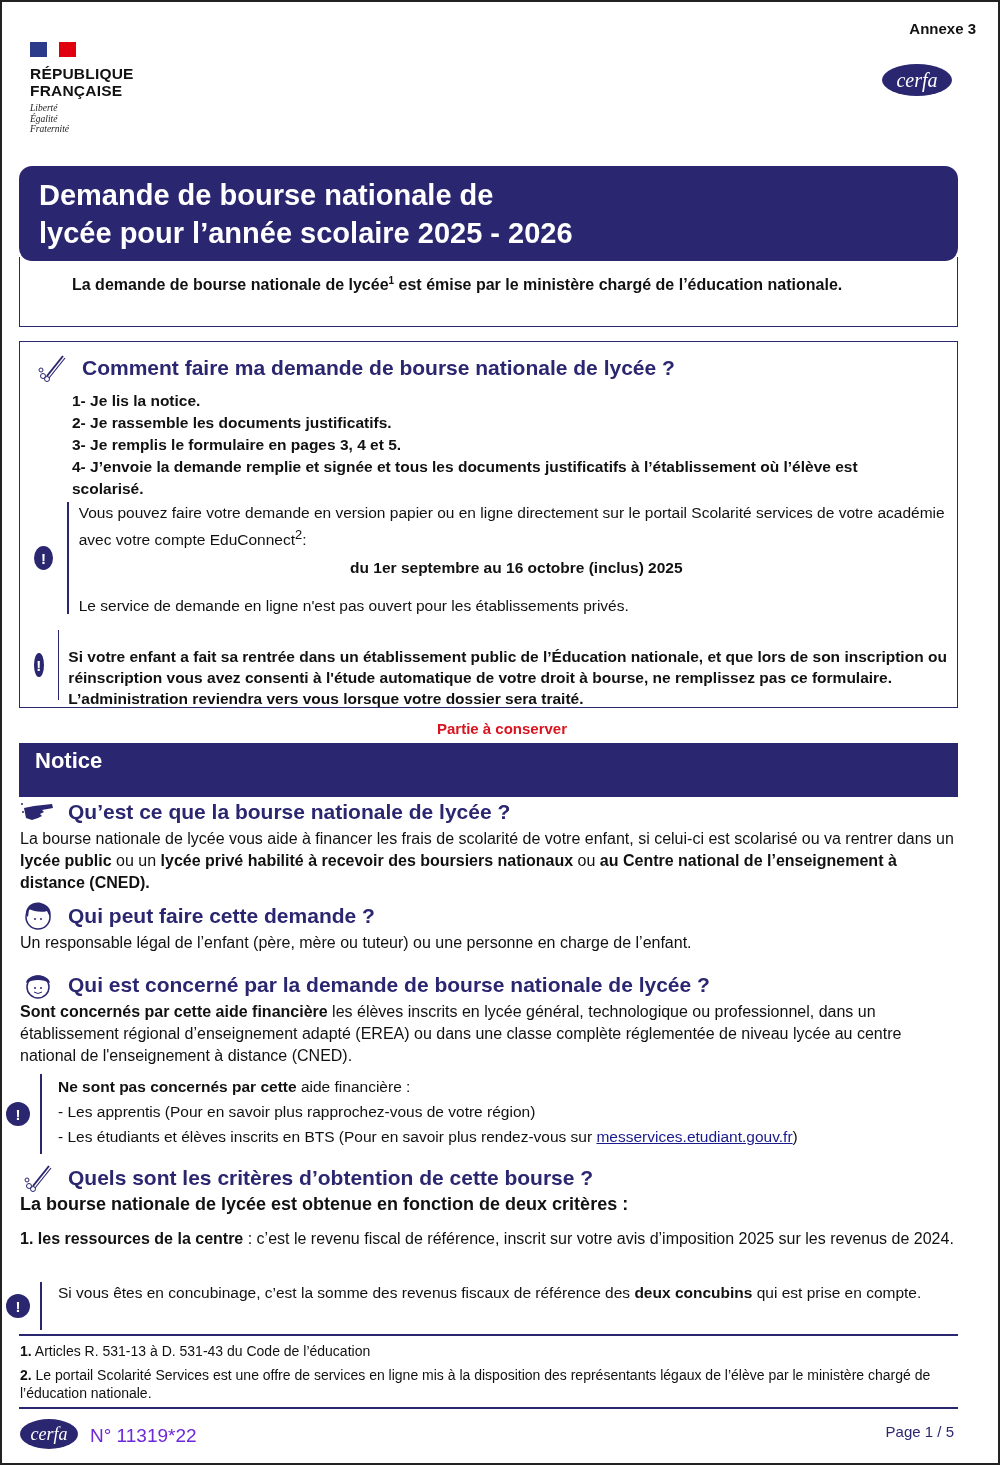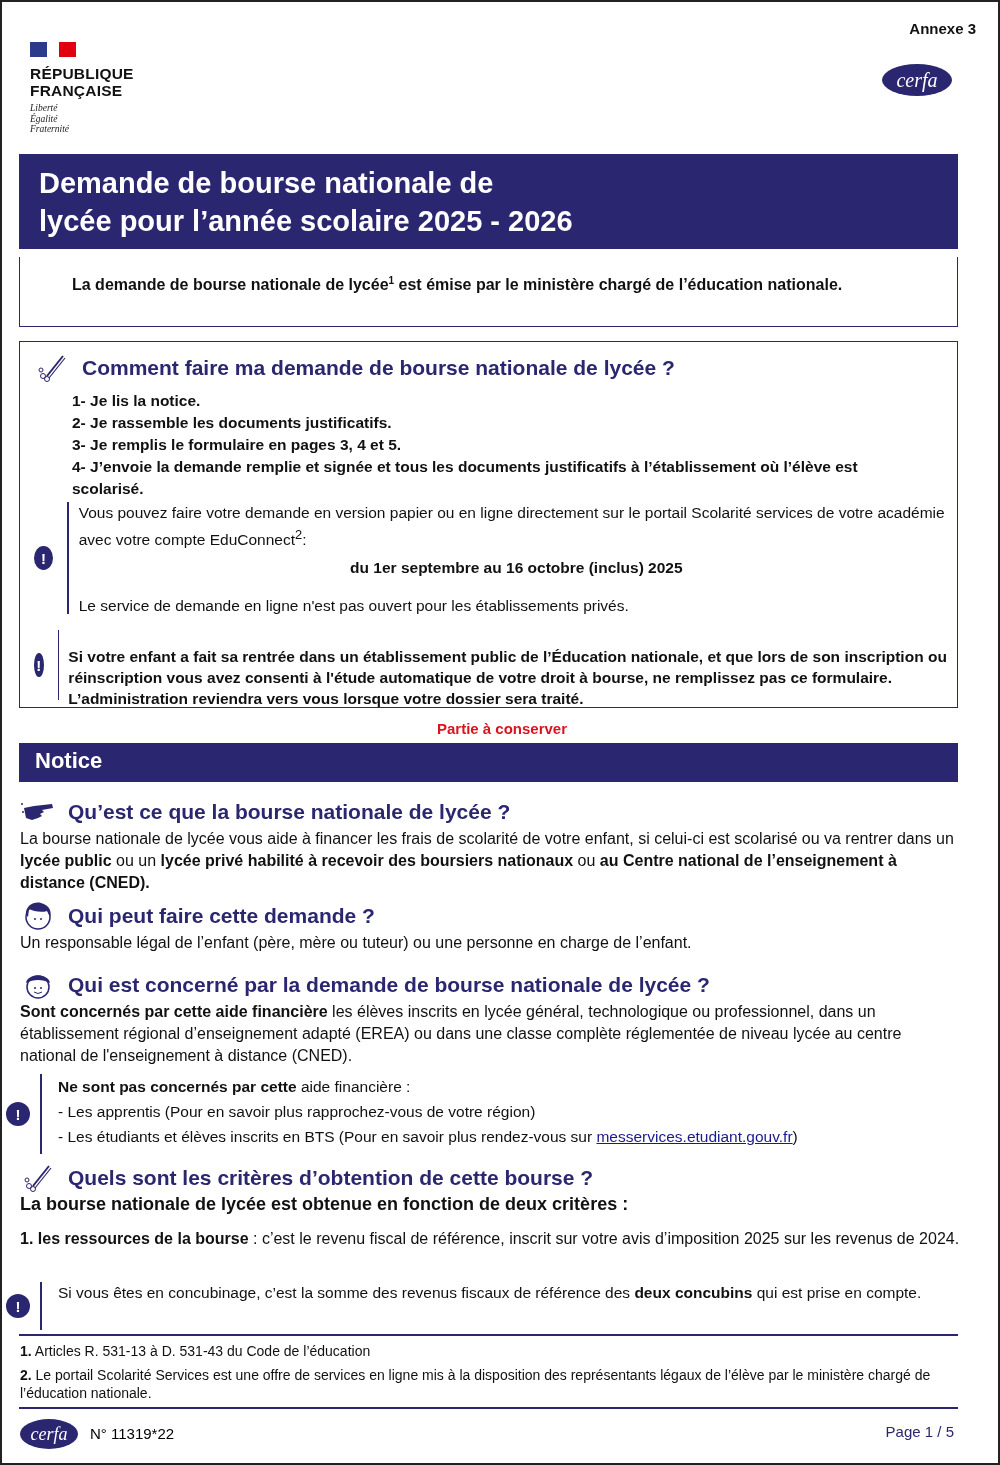--- a/index.html
+++ b/index.html
@@ -24,22 +24,22 @@
   .rf-motto { font-family: "Liberation Serif", serif; font-style: italic; font-size: 9.5px; line-height: 10.5px; margin-top: 4px; color: #222; }
   .annexe { position: absolute; right: 22px; top: 18px; font-weight: 700; font-size: 15px; color: #111; }
   .cerfa-badge {
     position: absolute; right: 46px; top: 62px; width: 70px; height: 32px;
     border-radius: 50%; background: #2b2670; color: #fff;
     font-family: "Liberation Serif", serif; font-style: italic; font-size: 20px;
     display: flex; align-items: center; justify-content: center;
   }
   
   .title-band {
-    position: absolute; left: 17px; top: 152px; width: 939px; height: 95px;
-    background: #2b2670; color: #fff; padding: 10px 20px;
+    position: absolute; left: 17px; top: 164px; width: 939px; height: 95px;
+    background: #2b2670; color: #fff; padding: 10px 20px; border-radius: 13px;
   }
   .title-band h1 { font-size: 29px; font-weight: 700; line-height: 38px; }
   .title-sub {
     position: absolute; left: 17px; top: 255px; width: 939px; height: 70px;
     border: 1.5px solid #2b2670; border-top: none;
     padding: 12px 52px; font-weight: 700; font-size: 16px; line-height: 23px;
   }
   .title-sub sup { font-size: 10px; }
   
   .howto {
@@ -59,21 +59,21 @@
     align-self: center;
   }
   .note .bar { width: 2px; background: #2b2670; margin: 0 10px 0 14px; }
   .note-body { font-size: 15.5px; line-height: 22px; }
   .note1 { left: 14px; top: 160px; width: 920px; height: 112px; }
   .note1 .date { text-align: center; font-weight: 700; margin: 6px 0 16px; }
   .note2 { left: 14px; top: 288px; width: 920px; height: 70px; }
   .note2 .note-body { font-weight: 700; line-height: 21px; margin-top: 16px; }
   .keep { position: absolute; left: 0; width: 1000px; top: 718px; text-align: center; color: #d9141e; font-weight: 700; font-size: 15px; }
   .notice-band {
-    position: absolute; left: 17px; top: 741px; width: 939px; height: 39px;
+    position: absolute; left: 17px; top: 741px; width: 939px; height: 54px;
     background: #2b2670; color: #fff; font-weight: 700; font-size: 22px; padding: 5px 16px;
   }
   .block { position: absolute; left: 18px; width: 940px; }
   .block p { font-size: 16px; line-height: 22px; }
   .block b { font-weight: 700; }
   .q1 { top: 796px; }
   .q2 { top: 900px; }
   .q3 { top: 969px; }
   .q4 { top: 1162px; }
   .block .sec-title { margin-bottom: 2px; }
@@ -90,21 +90,21 @@
   .note4 .note-body { line-height: 22px; }
   .rule1 { position: absolute; left: 17px; top: 1332px; width: 939px; height: 2px; background: #2b2670; }
   .footnotes { position: absolute; left: 18px; top: 1340px; width: 965px; font-size: 14px; line-height: 18px; }
   .footnotes p { margin-bottom: 6px; }
   .rule2 { position: absolute; left: 17px; top: 1405px; width: 939px; height: 2px; background: #2b2670; }
   .foot-cerfa {
     position: absolute; left: 18px; top: 1417px; width: 58px; height: 30px; border-radius: 50%;
     background: #2b2670; color: #fff; font-family: "Liberation Serif", serif; font-style: italic; font-size: 18px;
     display: flex; align-items: center; justify-content: center;
   }
-  .foot-num { position: absolute; left: 88px; top: 1423px; color: #000000; font-size: 15px; }
+  .foot-num { position: absolute; left: 88px; top: 1423px; color: #6d28d9; font-size: 19px; }
   .foot-page { position: absolute; right: 44px; top: 1421px; color: #2b2670; font-size: 15px; }
 </style>
 </head>
 <body>
 
 <div class="page">
 
   <div class="rf-logo">
     <div class="flag">
       <div class="b"></div>
@@ -237,21 +237,21 @@
             <path d="M26 2 L10 22" stroke="#2b2670" stroke-width="2" fill="none"></path>
             <path d="M28 4 L12 24" stroke="#2b2670" stroke-width="1.2" fill="none"></path>
             <circle cx="6" cy="22" r="2.5" stroke="#2b2670" fill="none"></circle>
             <circle cx="10" cy="25" r="2.5" stroke="#2b2670" fill="none"></circle>
             <circle cx="4" cy="16" r="2" stroke="#2b2670" fill="none"></circle>
           </svg>
       </span>
       <span>Quels sont les critères d’obtention de cette bourse ?</span>
     </div>
     <div class="crit-lead">La bourse nationale de lycée est obtenue en fonction de deux critères :</div>
-    <div class="crit1"><b>1. </b><b>les ressources de la bourse</b><span> : c’est le revenu fiscal de référence, inscrit sur votre avis d’imposition 2025 sur les revenus de 2024.</span></div>
+    <div class="crit1"><b>1. </b><b>les ressources de la centre</b><span> : c’est le revenu fiscal de référence, inscrit sur votre avis d’imposition 2025 sur les revenus de 2024.</span></div>
   </div>
 
   <div class="note4 note">
     <div class="excl">!</div>
     <div class="bar"></div>
     <div class="note-body"><span>Si vous êtes en concubinage, c’est la somme des revenus fiscaux de référence des </span><b>deux concubins</b><span> qui est prise en compte.</span></div>
   </div>
 
   <div class="rule1"></div>
   <div class="footnotes">

